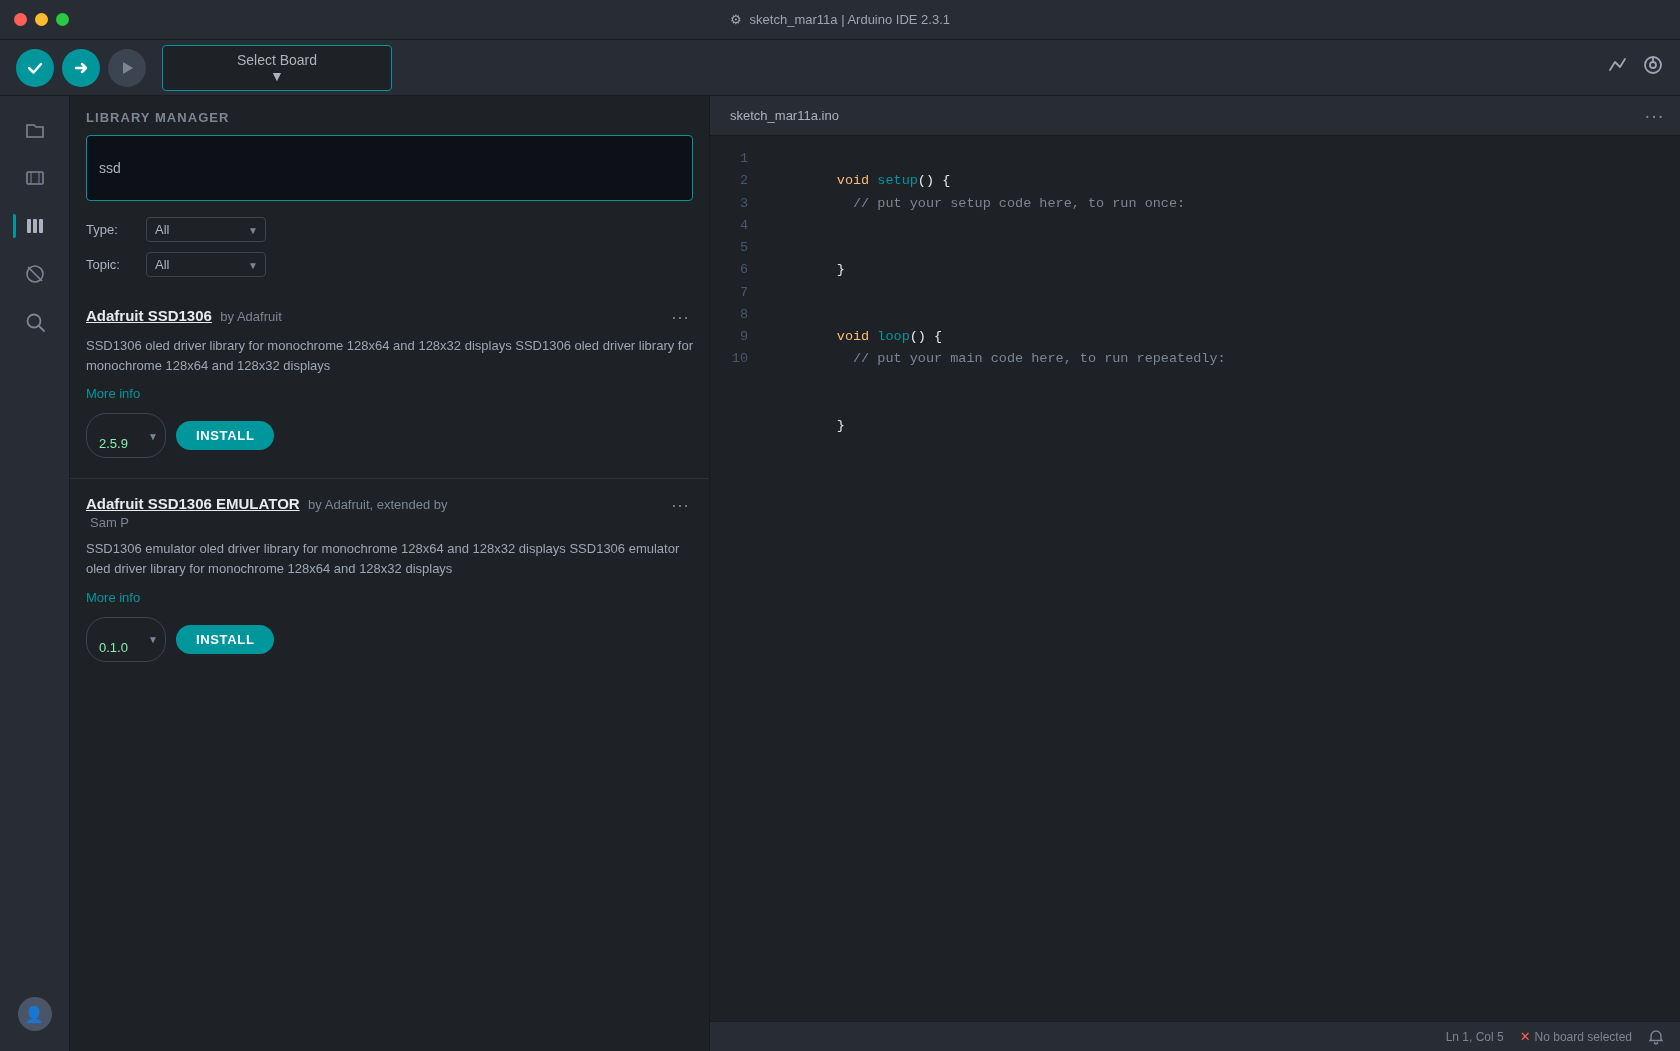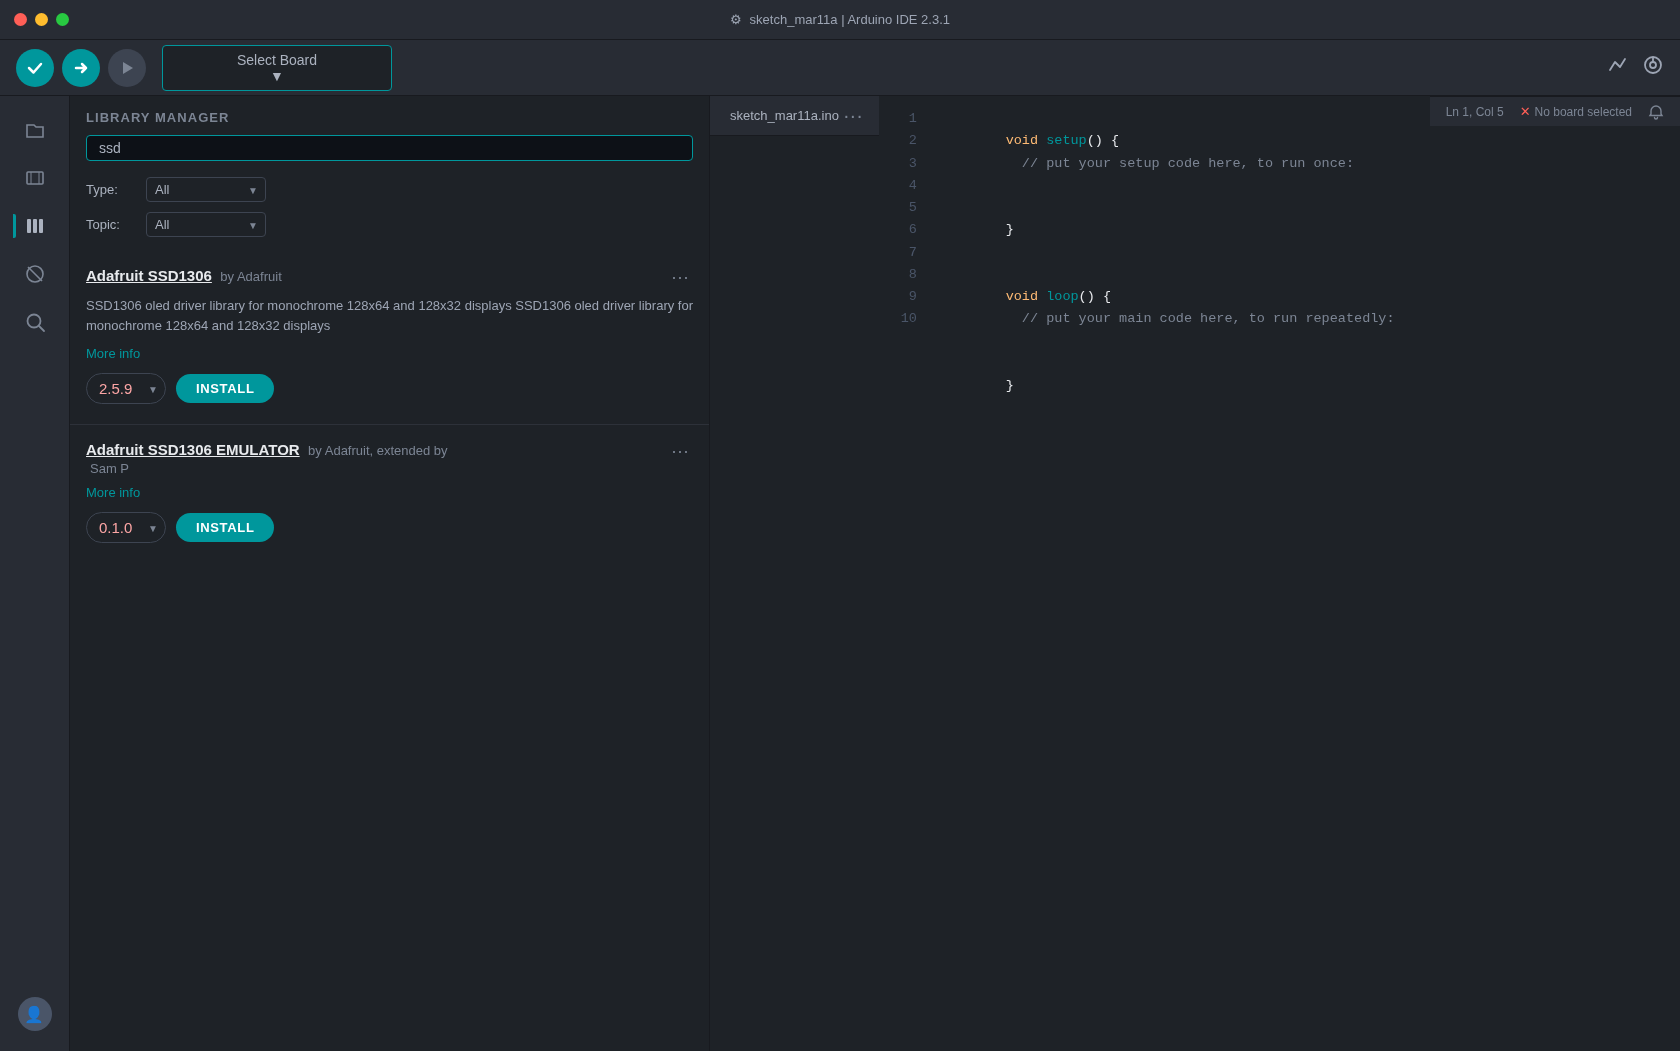--- a/index.html
+++ b/index.html
@@ -175,21 +175,21 @@
       letter-spacing: 0.08em;
       text-transform: uppercase;
     }
     .search-input {
       margin: 0 16px 12px;
       background: #0d1117;
       border: 1.5px solid #00979c;
       border-radius: 4px;
       color: #abb2bf;
       font-size: 14px;
-      padding: 4px 12px;
+      padding: 24px 12px;
       outline: none;
       width: calc(100% - 32px);
     }
 
     .filter-row {
       display: flex;
       align-items: center;
       padding: 4px 16px 6px;
       gap: 12px;
     }
@@ -312,23 +312,23 @@
       position: absolute;
       right: 8px;
       top: 50%;
       transform: translateY(-50%);
       pointer-events: none;
     }
     .version-select {
       background: #1e2227;
       border: 1px solid #3d4451;
       border-radius: 20px;
-      color: #fca5a5;
-      font-size: 15px;
-      padding: 6px 28px 6px 12px;
+      color: #86efac;
+      font-size: 13px;
+      padding: 22px 28px 6px 12px;
       cursor: pointer;
       appearance: none;
       -webkit-appearance: none;
       min-width: 80px;
     }
 
     .install-btn {
       background: #00979c;
       border: none;
       border-radius: 20px;
@@ -338,20 +338,21 @@
       padding: 7px 20px;
       cursor: pointer;
       letter-spacing: 0.05em;
     }
 
     
     .code-editor {
       flex: 1;
       background: #1e2227;
       display: flex;
+      flex-direction: column;
     }
     .editor-tab-bar {
       background: #282c34;
       height: 40px;
       display: flex;
       align-items: center;
       padding: 0 16px;
       justify-content: space-between;
       border-bottom: 1px solid #181a1f;
     }
@@ -558,20 +559,21 @@
       <div class="library-item">
         <div class="library-item-header">
           <div>
             <span class="library-item-name">Adafruit SSD1306 EMULATOR</span>
             <span class="library-item-author">by Adafruit, extended by</span>
             <br>
             <span class="library-item-author" style="font-size:13px; color:#7c8594;">Sam P</span>
           </div>
           <button class="library-item-dots">···</button>
         </div>
+        <div class="library-item-desc">SSD1306 emulator oled driver library for monochrome 128x64 and 128x32 displays SSD1306 emulator oled driver library for monochrome 128x64 and 128x32 displays</div>
         <a class="library-item-more">More info</a>
         <div class="library-item-actions">
           <div class="version-select-wrapper">
             <select class="version-select">
               <option>0.1.0</option>
             </select>
           </div>
           <button class="install-btn">INSTALL</button>
         </div>
       </div>

